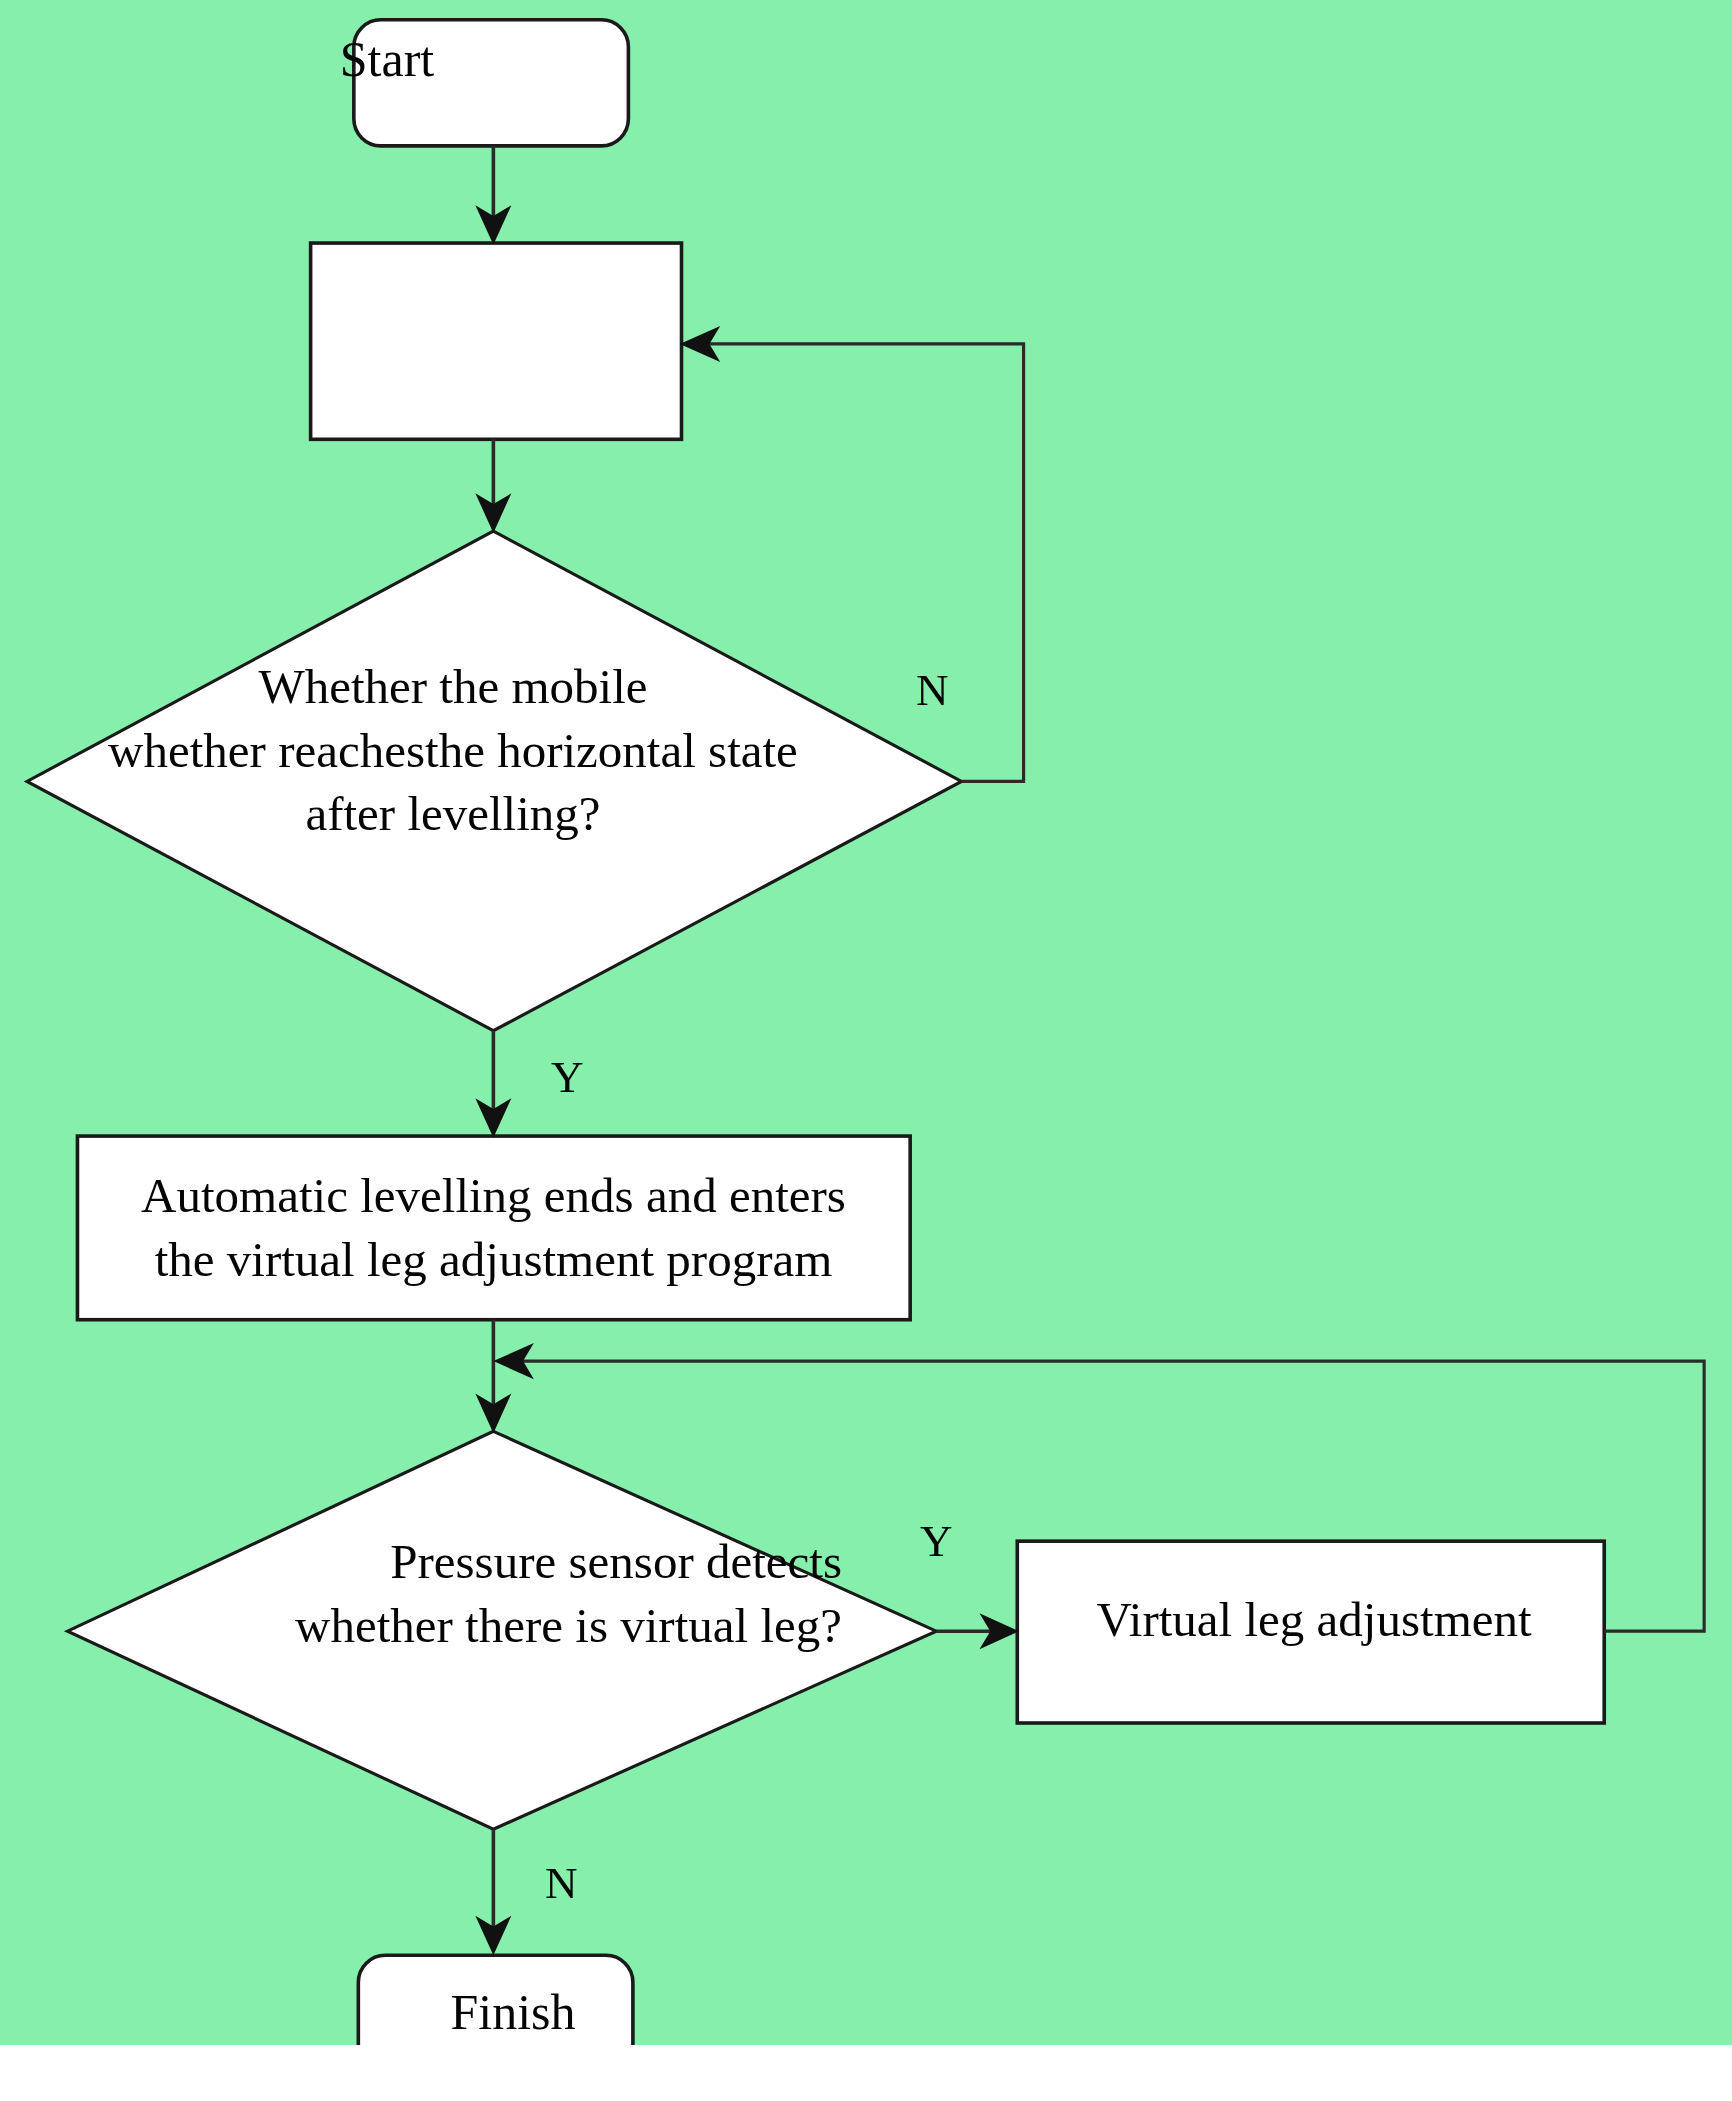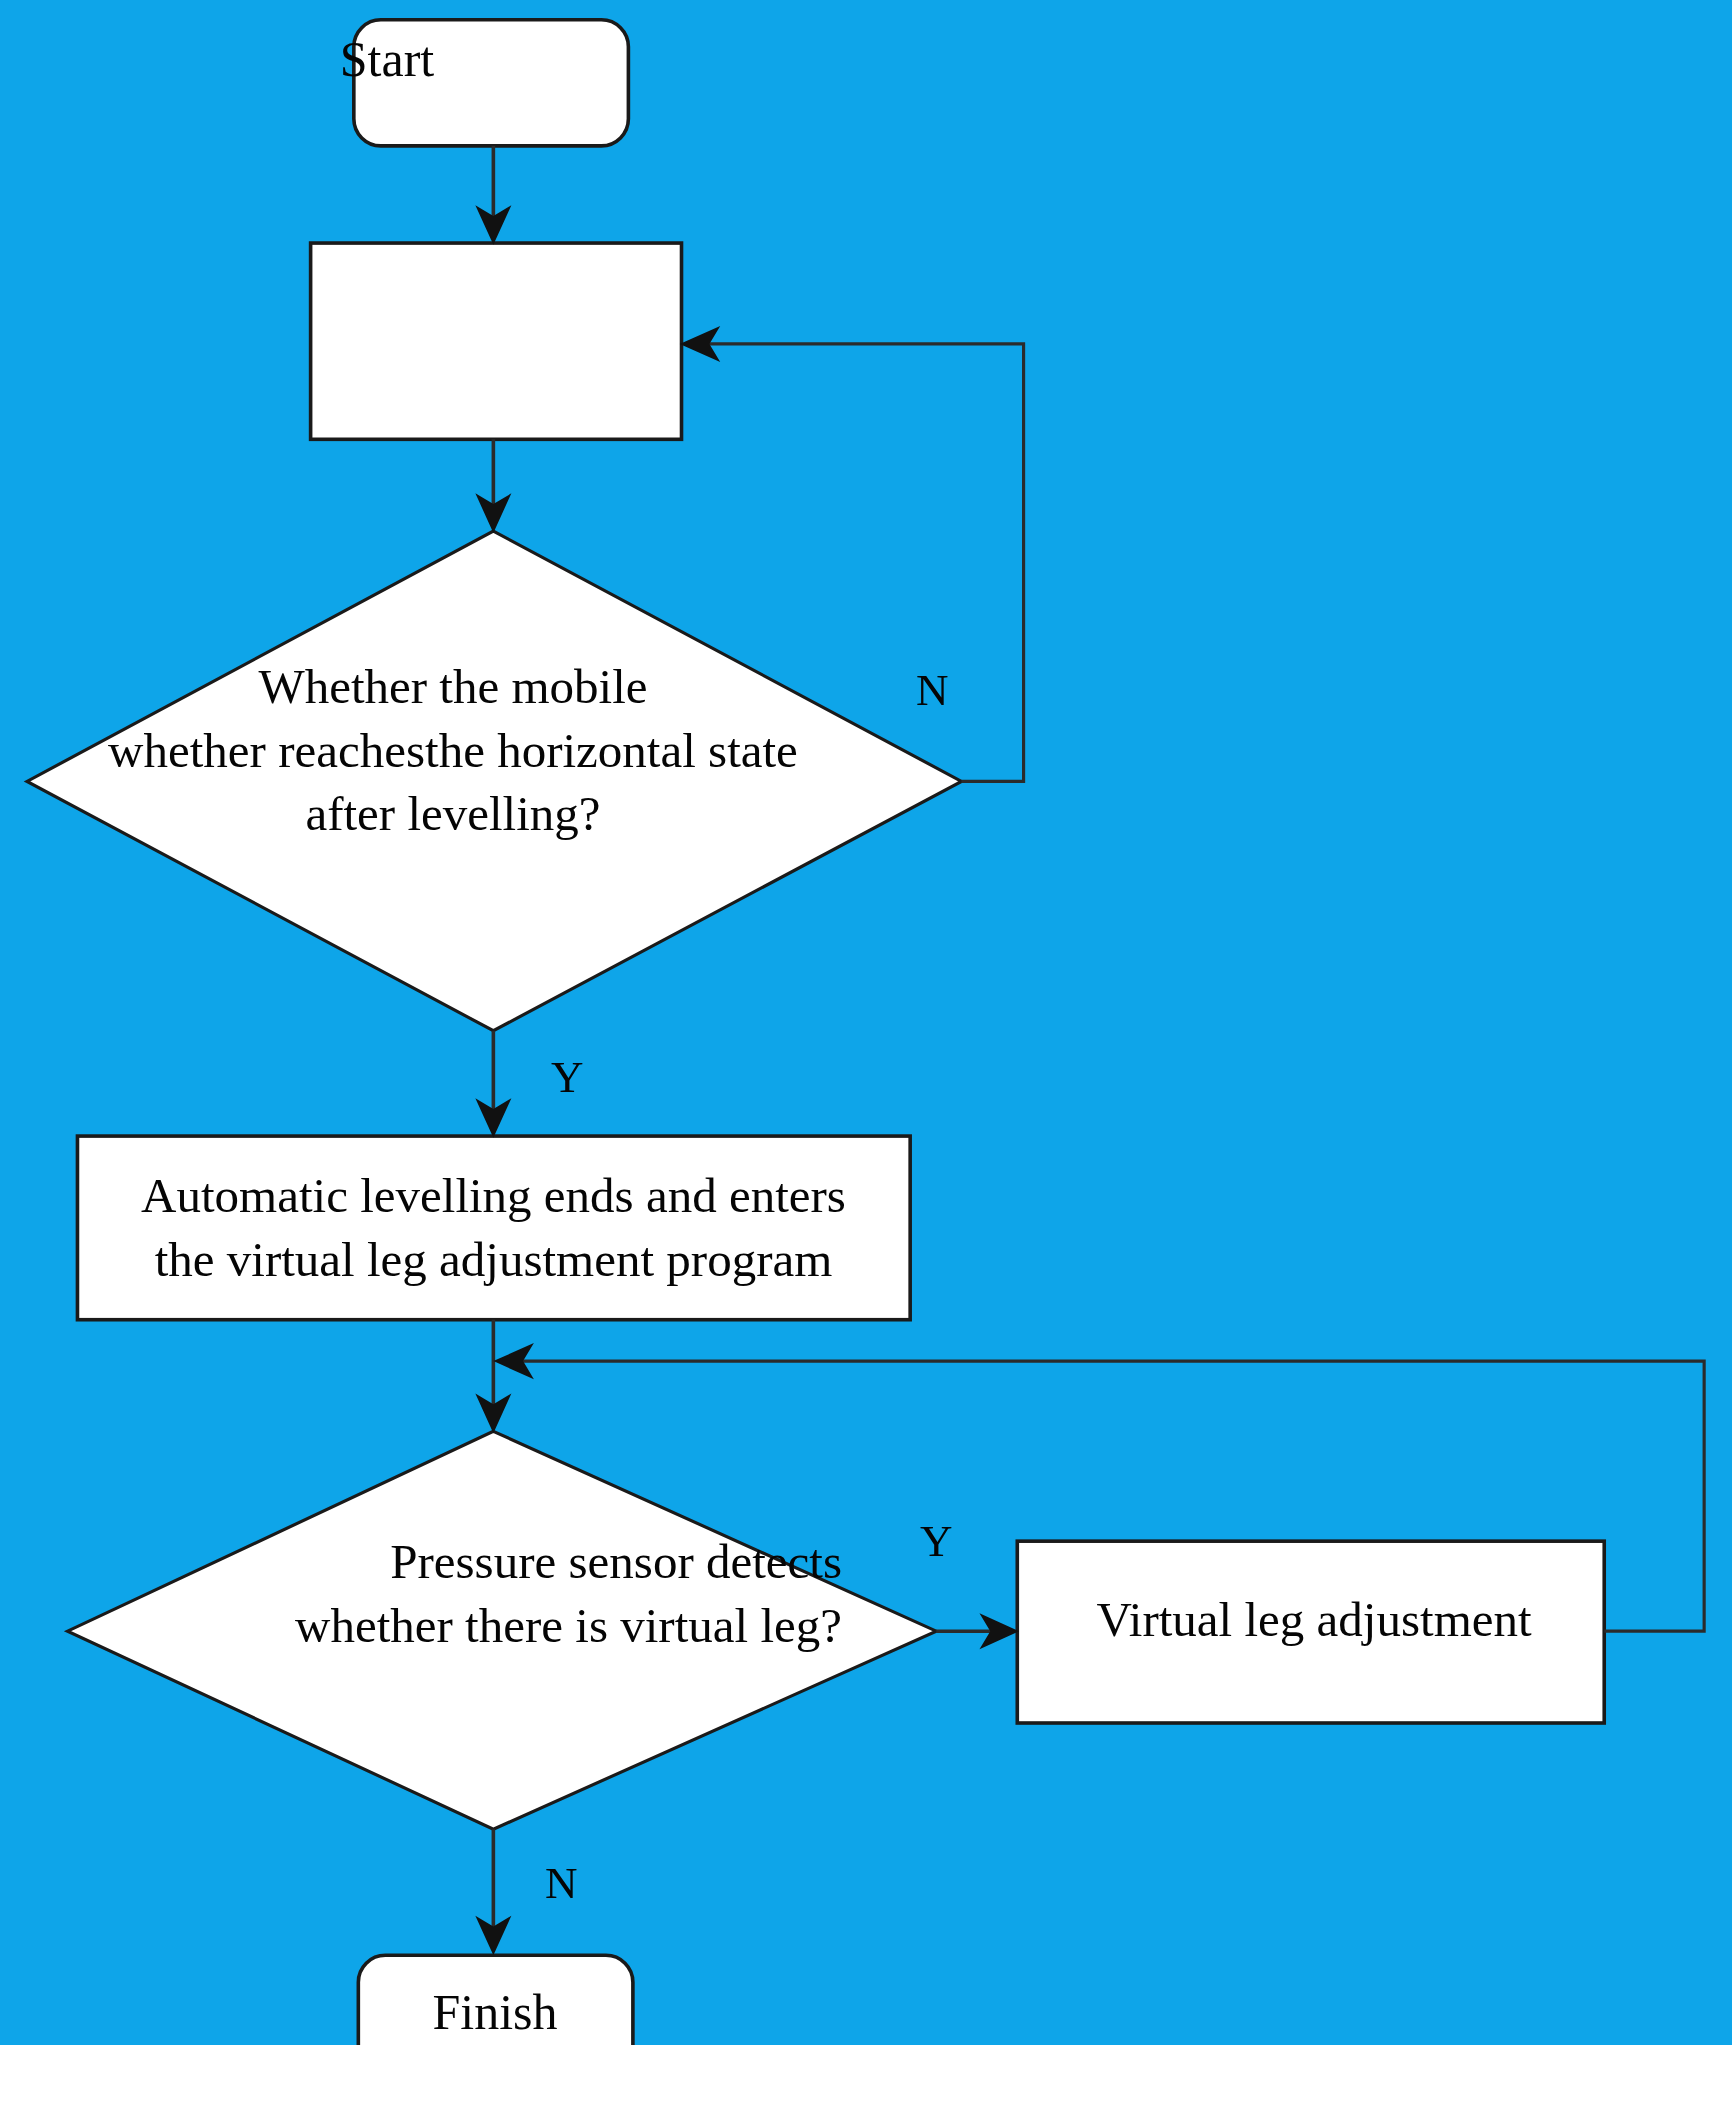--- a/index.html
+++ b/index.html
@@ -7,21 +7,21 @@
     padding: 0;
     background: #ffffff;
   }
   body {
     font-family: "Liberation Serif", "DejaVu Serif", serif;
   }
   #canvas {
     position: relative;
     width: 1733px;
     height: 2045px;
-    background: #0ea5e9;
+    background: #86efac;
     overflow: hidden;
   }
   svg.flow {
     position: absolute;
     top: 0;
     left: 0;
     width: 1733px;
     height: 2102px;
   }
   .node-shape {
@@ -63,21 +63,21 @@
     font-family: "Liberation Serif", "DejaVu Serif", serif;
     font-size: 45px;
     line-height: 1;
   }
   .t-start      { left: 252px;  top: 27px;   width: 270px;  font-size: 50px; }
   .t-autolevel  { left: 216px;  top: 185px;  width: 396px;  font-size: 49px; }
   .t-diamond1   { left: 86px;   top: 655px;  width: 734px;  font-size: 49px; }
   .t-bigbox     { left: 86px;   top: 1164px; width: 815px;  font-size: 49px; }
   .t-diamond2   { left: 131px;  top: 1530px; width: 711px;  font-size: 49px; text-align: right; }
   .t-vleg       { left: 1044px; top: 1588px; width: 540px;  font-size: 49px; }
-  .t-finish     { left: 360px;  top: 1980px; width: 270px;  font-size: 50px; }
+  .t-finish     { left: 360px;  top: 1980px; width: 270px;  font-size: 50px; padding-left: 18px; }
 
   .l-n1 { left: 916px; top: 668px;  }
   .l-y1 { left: 551px;  top: 1055px; }
   .l-y2 { left: 920px; top: 1519px; }
   .l-n2 { left: 545px;  top: 1861px; }
 </style>
 </head>
 <body>
 
 <div id="canvas">

